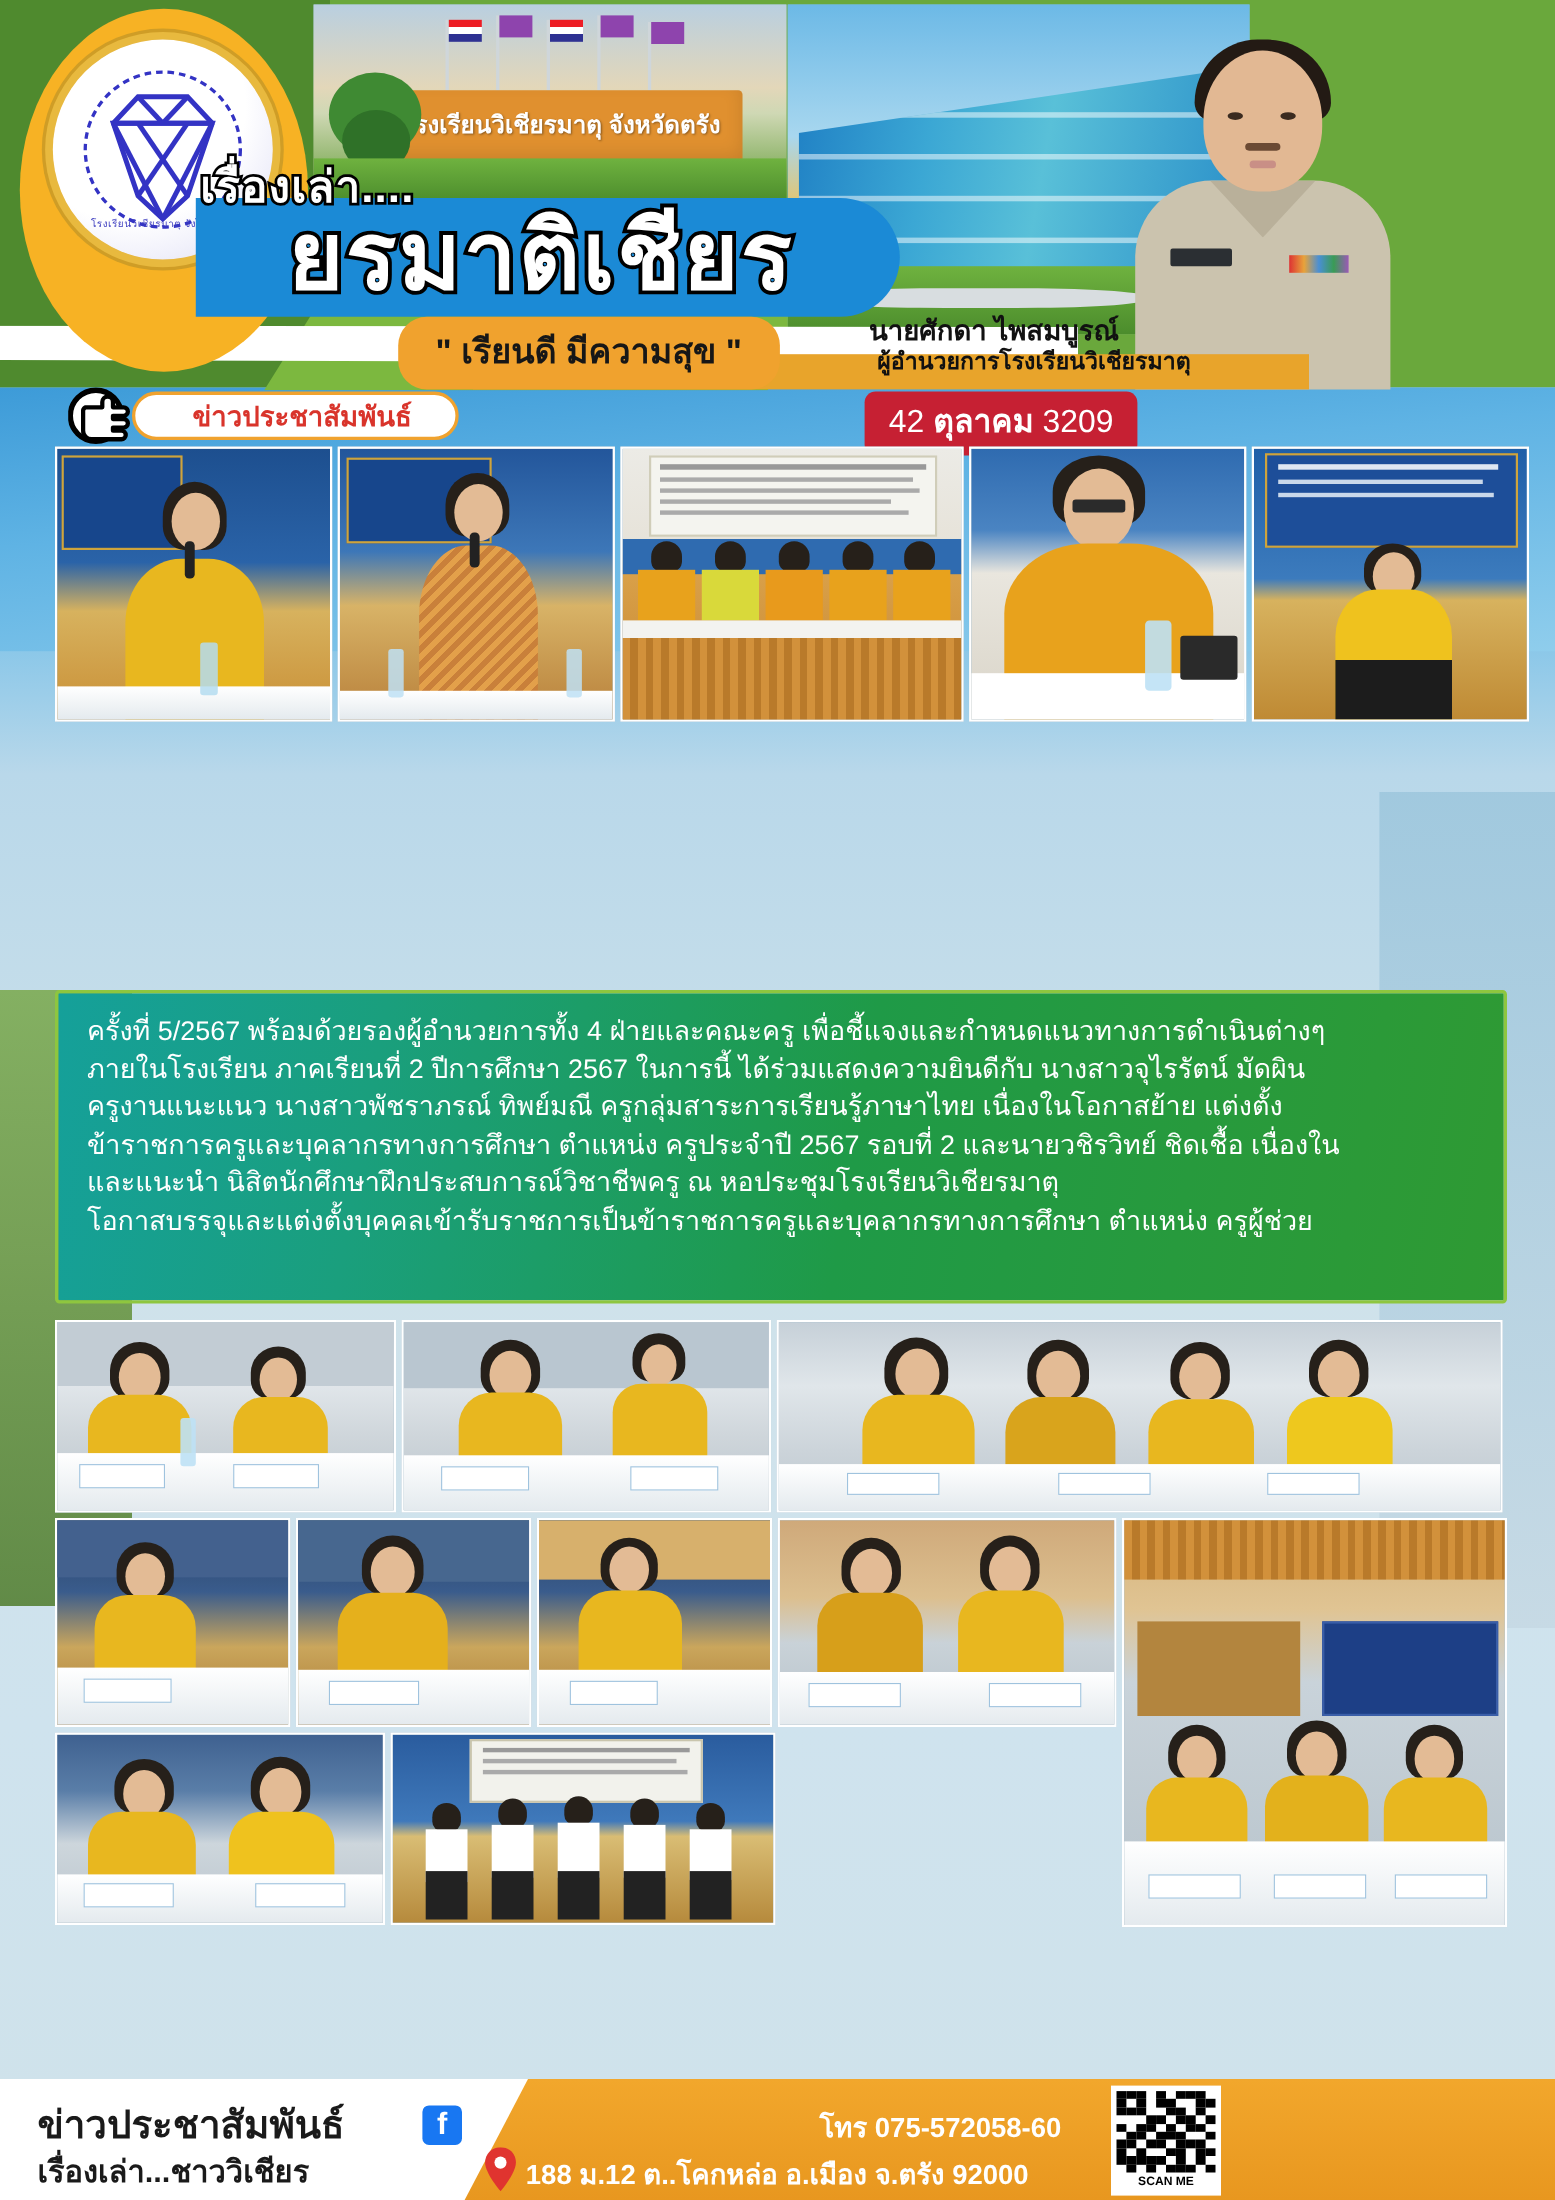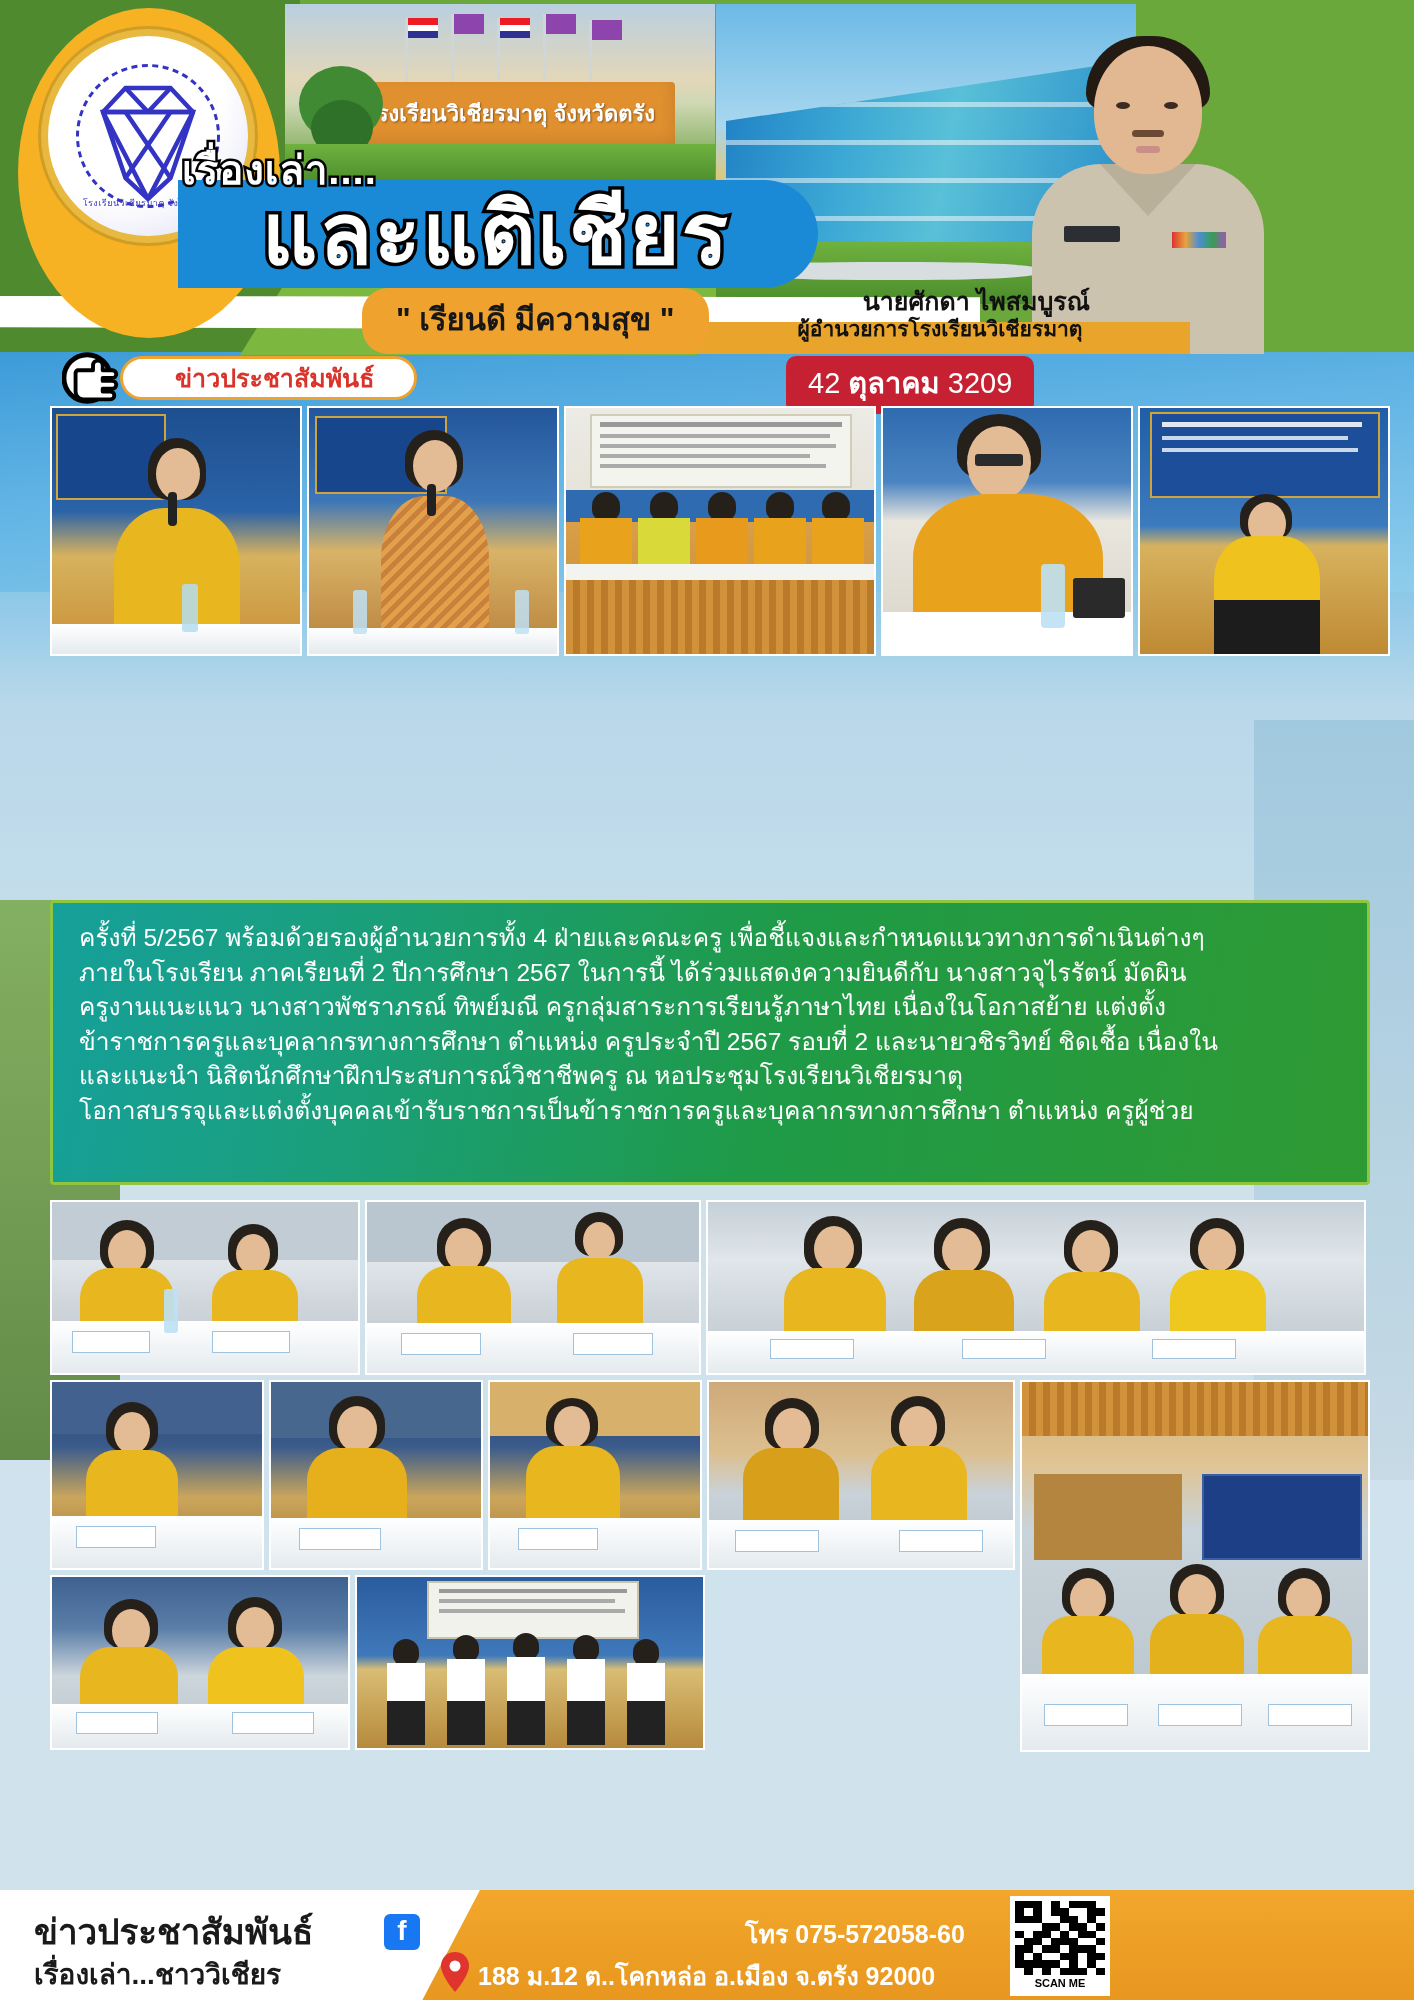--- a/index.html
+++ b/index.html
@@ -72,21 +72,21 @@
       background:linear-gradient(90deg,#d33,#e8a33a,#4a8fd4,#3a9b55,#9b59b6); }
   .dir-badge { position:absolute; left:42px; top:190px; width:56px; height:16px; background:#2b2f33; border-radius:2px; }
   .title-sub { position:absolute; left:182px; top:138px; font-size:40px; font-weight:bold; color:#ffffff;
       -webkit-text-stroke:5px #000; paint-order: stroke fill; letter-spacing:1px; }
   .title-blue { position:absolute; left:178px; top:180px; width:640px; height:108px; background:#1b8ad6;
       border-radius:0 60px 60px 0; }
   .title-main { position:absolute; left:262px; top:186px; font-size:86px; font-weight:bold; color:#ffffff;
       -webkit-text-stroke:7px #000; paint-order: stroke fill; letter-spacing:2px; line-height:96px; }
   .quote-pill { position:absolute; left:362px; top:288px; padding:6px 34px 10px; background:#f0a22e;
       border-radius:26px; font-size:31px; font-weight:bold; color:#171717; }
-  .dir-name { position:absolute; left:790px; top:286px; width:300px; text-align:right;
+  .dir-name { position:absolute; left:790px; top:286px; width:300px; text-align:left;
       font-size:25px; font-weight:bold; color:#111; line-height:30px; }
   .dir-role { position:absolute; left:760px; top:316px; width:360px; text-align:center;
       font-size:21px; font-weight:bold; color:#111; line-height:26px; }
 
   
   .announce-row { position:absolute; left:0; top:352px; width:1414px; height:52px; }
   .announce-pill { position:absolute; left:120px; top:4px; height:44px; padding:0 40px 0 52px;
       background:#ffffff; border:3px solid #f0a22e; border-radius:24px; display:flex; align-items:center; }
   .announce-pill span { font-size:25px; font-weight:bold; color:#d9342b; }
   .hand-icon { position:absolute; left:62px; top:0px; width:62px; height:52px; }
@@ -216,21 +216,21 @@
             <line x1="65" y1="34" x2="35" y2="78"></line>
           <line x1="20" y1="34" x2="80" y2="34"></line>
         </g>
         <ellipse cx="50" cy="50" rx="47" ry="47" fill="none" stroke="#3333c4" stroke-width="2" stroke-dasharray="4 3"></ellipse>
       </svg>
       <div class="logo-sub">โรงเรียนวิเชียรมาตุ จังหวัดตรัง</div>
     </div>
 
     <div class="title-blue"></div>
     <div class="title-sub">เรื่องเล่า....</div>
-    <div class="title-main">และแติเชียร</div>
+    <div class="title-main">ยรมาติเชียร</div>
     <div class="quote-pill">" เรียนดี มีความสุข "</div>
     <div class="dir-name">นายศักดา  ไพสมบูรณ์</div>
     <div class="dir-role">ผู้อำนวยการโรงเรียนวิเชียรมาตุ</div>
   </div>
 
   <div class="announce-row">
     <div class="announce-pill">
       <span>ข่าวประชาสัมพันธ์</span>
     </div>
     <svg class="hand-icon" viewBox="0 0 64 52">

